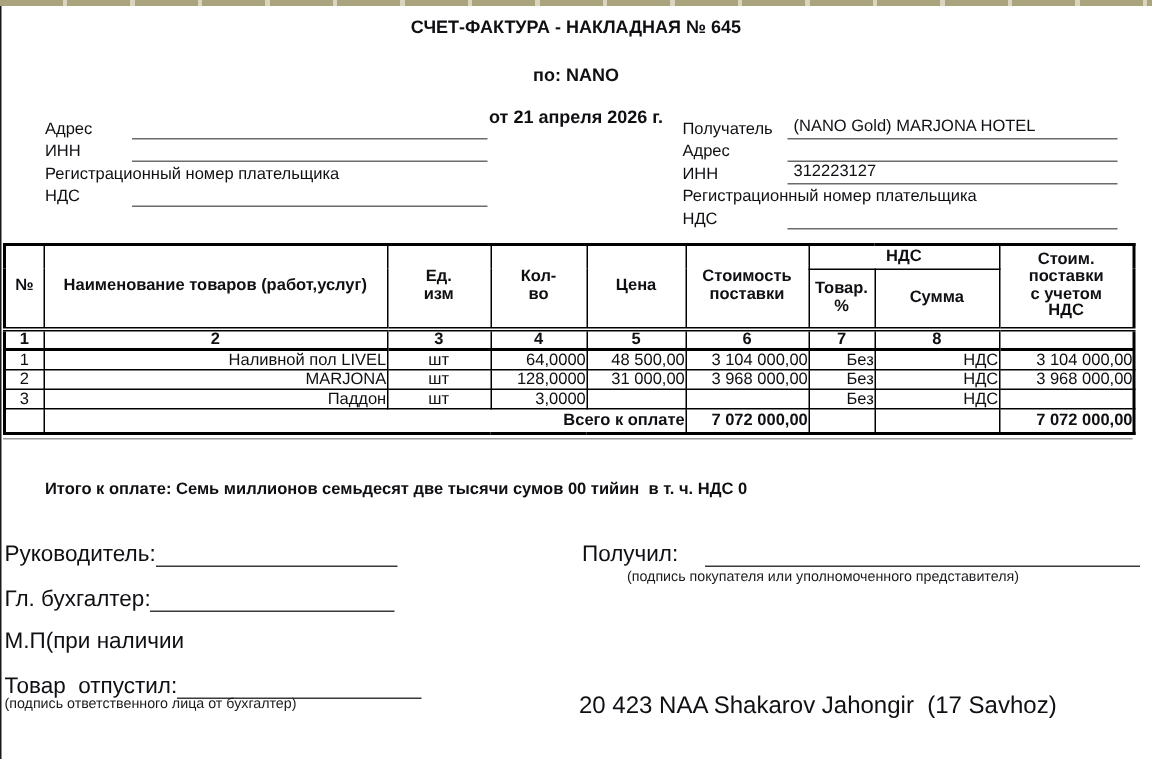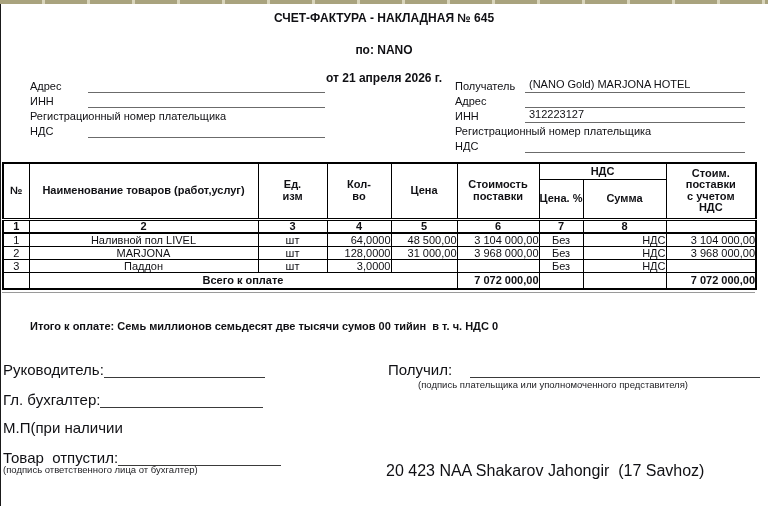--- a/index.html
+++ b/index.html
@@ -36,21 +36,21 @@
   .pre{white-space:pre-line;}
   tr.h-top{height:16px;}
   tr.h-bot{height:40px;}
   tr.h-nums{height:13px;}
   tr.h-nums th{border-top:3px double #000;border-bottom:2px solid #000;font-weight:bold;}
   tr.drow{height:13px;}
   tr.drow td{font-size:11px;line-height:12px;}
   tr.trow{height:16px;}
   tr.trow td{border-top:1px solid #000;}
   td.c{text-align:center;}
-  td.l{text-align:center;padding-left:4px;margin-left:34px;}
+  td.l{text-align:right;padding-left:4px;margin-left:34px;}
   td.r{text-align:right;padding-right:3px;}
   td.b{font-weight:bold;}
   .table-underline{position:absolute;left:2px;top:292px;width:753px;height:1px;background:#9a9a9a;}
 
   .itogo{position:absolute;left:30px;top:320px;font-size:11px;font-weight:bold;white-space:pre;}
 
   .sig{position:absolute;display:flex;align-items:flex-end;font-size:15px;white-space:pre;}
   .sline{display:inline-block;border-bottom:1px solid #3a3a3a;height:12px;}
   .sig-director{left:3px;top:361px;}
   .sig-director .sline{width:161px;}
@@ -140,21 +140,21 @@
       <th rowspan="2">Цена</th>
       <th rowspan="2" class="pre">Стоимость
 поставки</th>
       <th colspan="2">НДС</th>
       <th rowspan="2" class="pre">Стоим.
 поставки
 с учетом
 НДС</th>
     </tr>
     <tr class="h-bot">
-      <th>Цена. %</th>
+      <th>Товар. %</th>
       <th>Сумма</th>
     </tr>
     <tr class="h-nums">
       <th>1</th>
       <th>2</th>
       <th>3</th>
       <th>4</th>
       <th>5</th>
       <th>6</th>
       <th>7</th>
@@ -210,21 +210,21 @@
 
   <div class="sig sig-director">
     <span>Руководитель:</span>
     <span class="sline"></span>
   </div>
 
   <div class="sig sig-received">
     <span>Получил:</span>
     <span class="sline"></span>
   </div>
-  <div class="note note-received">(подпись плательщика или уполномоченного представителя)</div>
+  <div class="note note-received">(подпись покупателя или уполномоченного представителя)</div>
 
   <div class="sig sig-accountant">
     <span>Гл. бухгалтер:</span>
     <span class="sline"></span>
   </div>
 
   <div class="sig sig-stamp">
     <span>М.П(при наличии</span>
   </div>
 

